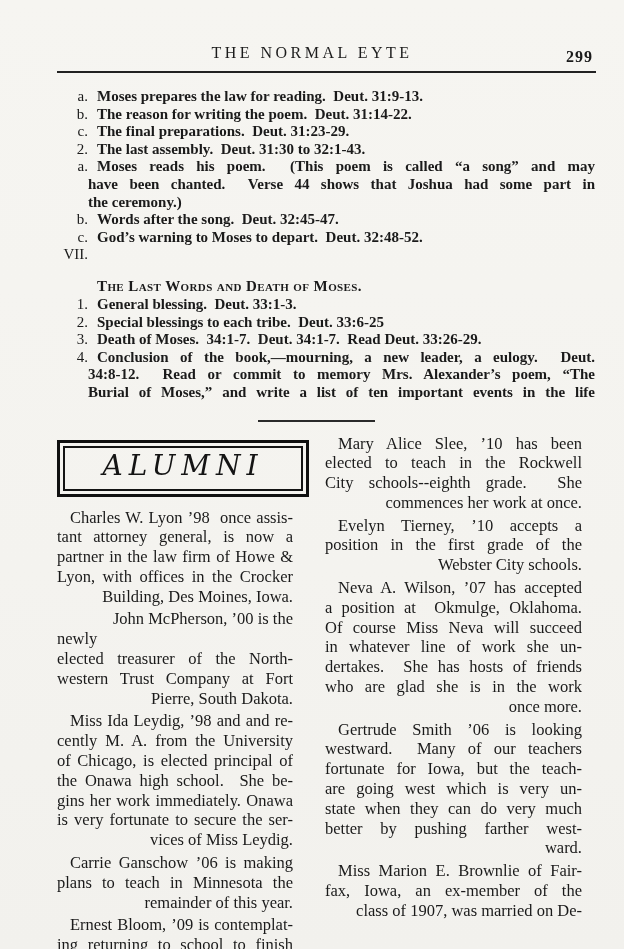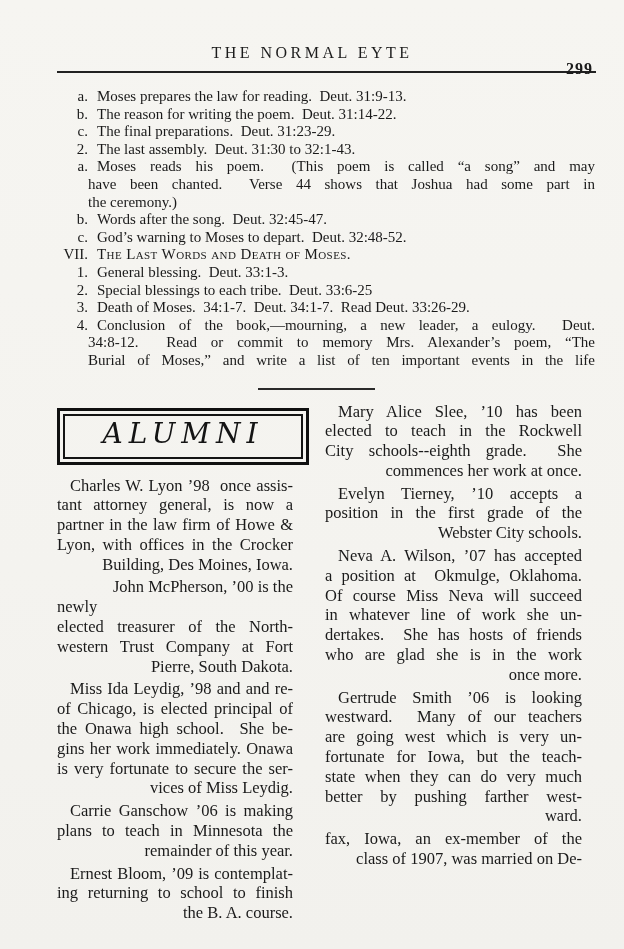--- a/index.html
+++ b/index.html
@@ -10,30 +10,30 @@
     margin:0;
     background:linear-gradient(180deg,#f6f5f1 0%,#f4f3ef 60%,#f2f1ed 100%);
     color:#1a1a1a;
     font-family:"Liberation Serif","DejaVu Serif",serif;
     overflow:hidden;
     box-sizing:border-box;
   }
   
   .header { position:relative; padding-top:44px; text-align:center; }
   .title { font-size:16px; letter-spacing:3.5px; color:#1c1c1c; }
-  .pageno { position:absolute; right:31px; top:60px; font-size:16px; font-weight:bold; letter-spacing:1px; }
+  .pageno { position:absolute; right:31px; top:48px; font-size:16px; font-weight:bold; letter-spacing:1px; }
   .rule { margin:9px 28px 0 57px; height:0; border-top:2px solid #222; }
 
   
   .outline { margin:15px 29px 0 57px; font-size:15px; }
   .o-item { display:flex; align-items:flex-start; }
   .o-label { flex:0 0 40px; width:40px; box-sizing:border-box; padding-right:9px; text-align:right; line-height:17.6px; }
   .o-text { flex:1; min-width:0; }
-  .o-text.sc { font-variant:small-caps; letter-spacing:0.4px; }
-  .outline .line { line-height:17.6px; }
+  .o-text.sc { font-variant:small-caps; letter-spacing:0.4px;margin-top:32px; }
+  .outline .line { line-height:17.6px;font-weight:bold; }
   .outline .line.cont { margin-left:-9px; }
   .line.j { text-align:justify; text-align-last:justify; }
 
   
   .divider { width:117px; height:2px; background:#2a2a2a; margin:18px 0 0 258px; }
 
   
   .content { display:flex; margin:12px 26px 0 57px; gap:16px; }
   .col-left { flex:0 0 252px; width:252px; }
   .col-right { flex:1; min-width:0; }
@@ -157,20 +157,21 @@
             <div class="line">Building, Des Moines, Iowa.</div>
           </div>
           <div class="para">
             <div class="line j first">John McPherson, ’00 is the newly</div>
             <div class="line j">elected treasurer of the North-</div>
             <div class="line j">western Trust Company at Fort</div>
             <div class="line">Pierre, South Dakota.</div>
           </div>
           <div class="para">
             <div class="line j first">Miss Ida Leydig, ’98 and and re-</div>
+            <div class="line j">cently M. A. from the University</div>
             <div class="line j">of Chicago, is elected principal of</div>
             <div class="line j">the Onawa high school.&nbsp; She be-</div>
             <div class="line j">gins her work immediately. Onawa</div>
             <div class="line j">is very fortunate to secure the ser-</div>
             <div class="line">vices of Miss Leydig.</div>
           </div>
           <div class="para">
             <div class="line j first">Carrie Ganschow ’06 is making</div>
             <div class="line j">plans to teach in Minnesota the</div>
             <div class="line">remainder of this year.</div>
@@ -199,25 +200,26 @@
           <div class="line j">a position at&nbsp; Okmulge, Oklahoma.</div>
           <div class="line j">Of course Miss Neva will succeed</div>
           <div class="line j">in whatever line of work she un-</div>
           <div class="line j">dertakes.&nbsp; She has hosts of friends</div>
           <div class="line j">who are glad she is in the work</div>
           <div class="line">once more.</div>
         </div>
         <div class="para">
           <div class="line j first">Gertrude Smith ’06 is looking</div>
           <div class="line j">westward.&nbsp; Many of our teachers</div>
+          <div class="line j">fortunate for Iowa, but the teach-</div>
           <div class="line j">are going west which is very un-</div>
-          <div class="line j">fortunate for Iowa, but the teach-</div>
           <div class="line j">state when they can do very much</div>
           <div class="line j">better by pushing farther west-</div>
           <div class="line">ward.</div>
         </div>
         <div class="para">
+          <div class="line j first">Miss Marion E. Brownlie of Fair-</div>
           <div class="line j">fax, Iowa, an ex-member of the</div>
           <div class="line">class of 1907, was married on De-</div>
         </div>
       </div>
   </div>
 </div>
 
 </body></html>

